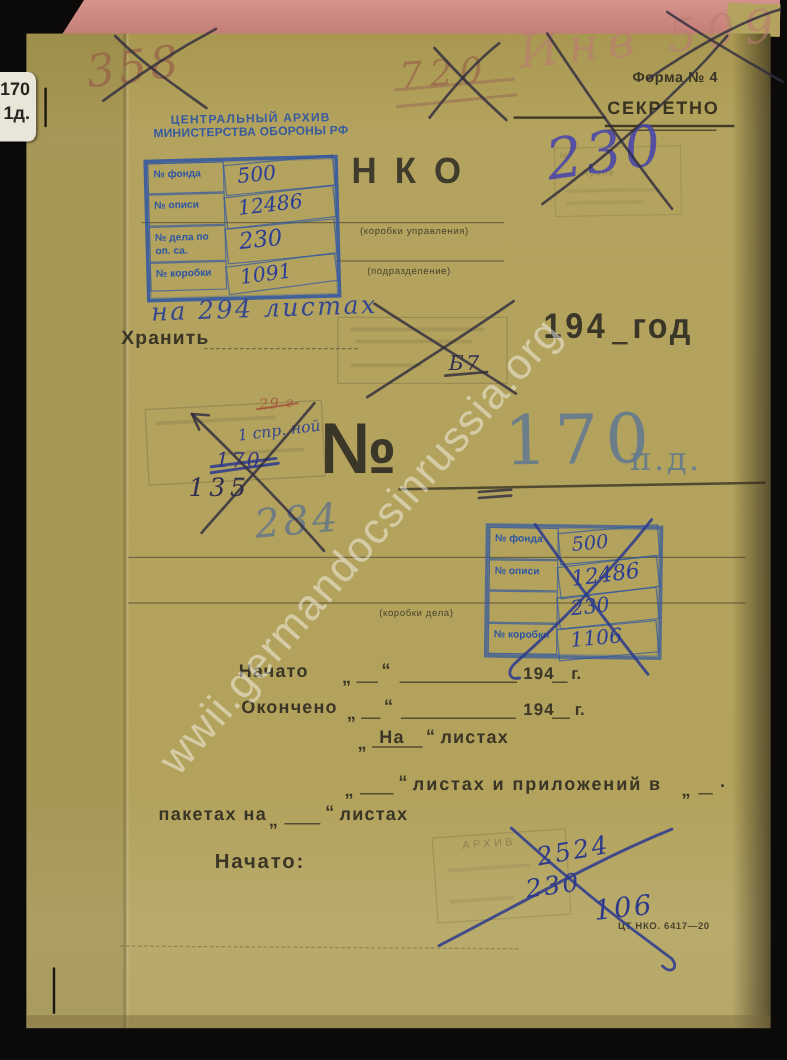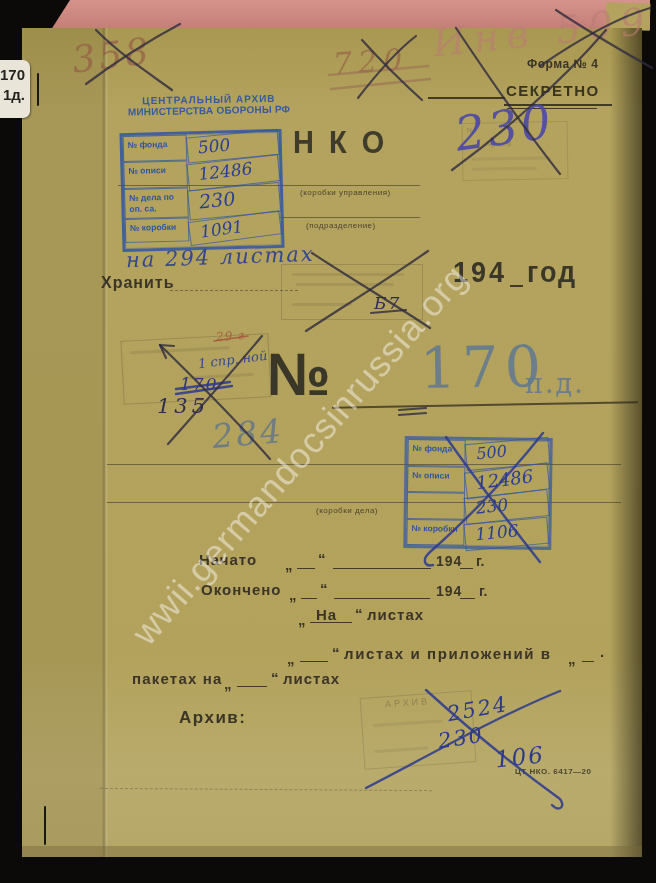--- a/index.html
+++ b/index.html
@@ -176,21 +176,21 @@
   <div class="abs print" style="left:568px;top:650px;font-size:15px;">„</div>
   <div class="abs darkrule" style="left:582px;top:661px;width:12px;height:1px;"></div>
   <div class="abs print" style="left:600px;top:643px;font-size:15px;">.</div>
 
   <div class="abs print" style="left:132px;top:670px;font-size:15px;letter-spacing:1.2px;">пакетах на</div>
   <div class="abs print" style="left:224px;top:675px;font-size:15px;">„</div>
   <div class="abs darkrule" style="left:237px;top:686px;width:30px;height:1px;"></div>
   <div class="abs print" style="left:271px;top:669px;font-size:15px;">“</div>
   <div class="abs print" style="left:283px;top:670px;font-size:15px;letter-spacing:1px;">листах</div>
 
-  <div class="abs print" style="left:179px;top:708px;font-size:17px;letter-spacing:1.5px;">Архив:</div>
+  <div class="abs print" style="left:179px;top:708px;font-size:17px;letter-spacing:1.5px;">Начато:</div>
 
   <div class="abs faintbox" style="left:362px;top:694px;width:110px;height:70px;transform:rotate(-4deg);opacity:.6;">
     <div class="abs" style="left:24px;top:2px;font-size:9px;color:rgba(95,85,58,.75);letter-spacing:3px;font-family:'Liberation Sans',sans-serif;">АРХИВ</div>
     <div class="faintbar abs" style="left:10px;top:26px;width:70px;"></div>
     <div class="faintbar abs" style="left:10px;top:52px;width:54px;"></div>
   </div>
   <div class="abs hw" style="left:447px;top:697px;font-size:21px;color:#2d3a8c;transform:rotate(-10deg);letter-spacing:2px;">2524</div>
   <div class="abs hw" style="left:438px;top:726px;font-size:21px;color:#2d3a8c;transform:rotate(-8deg);letter-spacing:2px;">230</div>
   <div class="abs hw" style="left:495px;top:744px;font-size:23px;color:#2d3a8c;transform:rotate(-6deg);letter-spacing:2px;">106</div>
 

